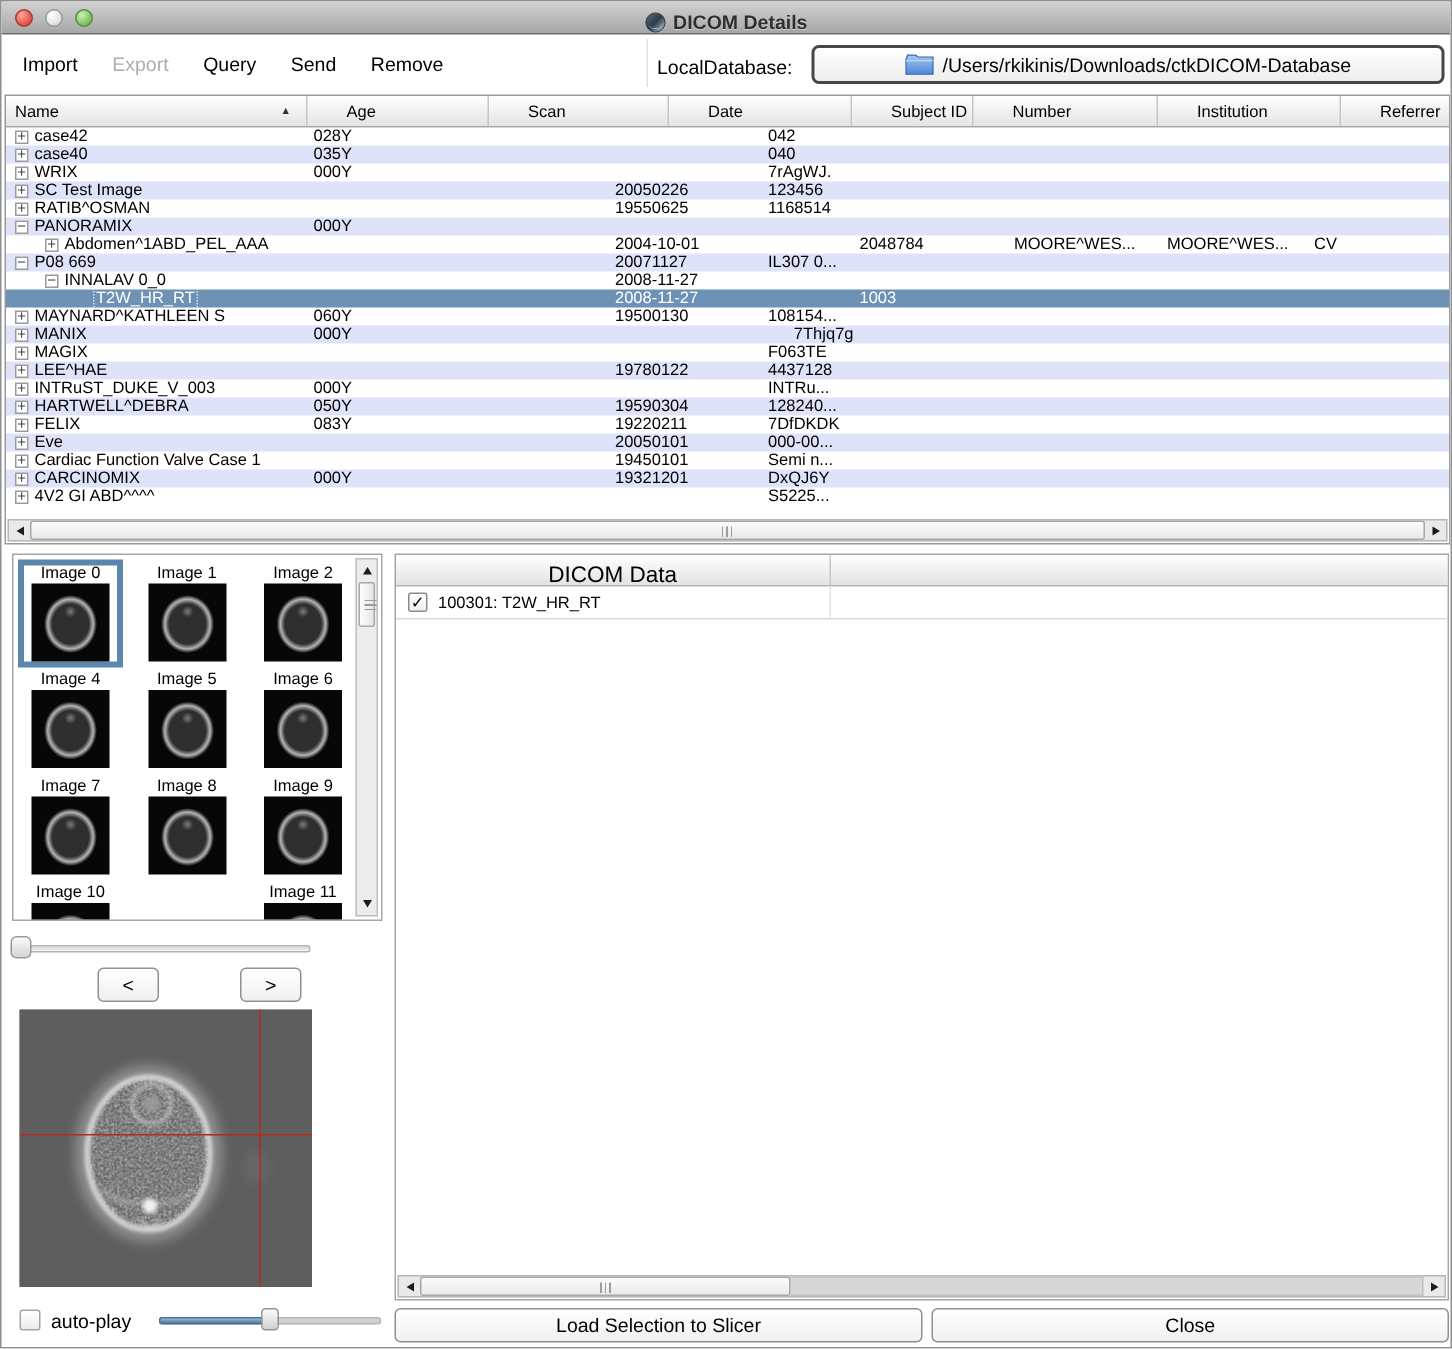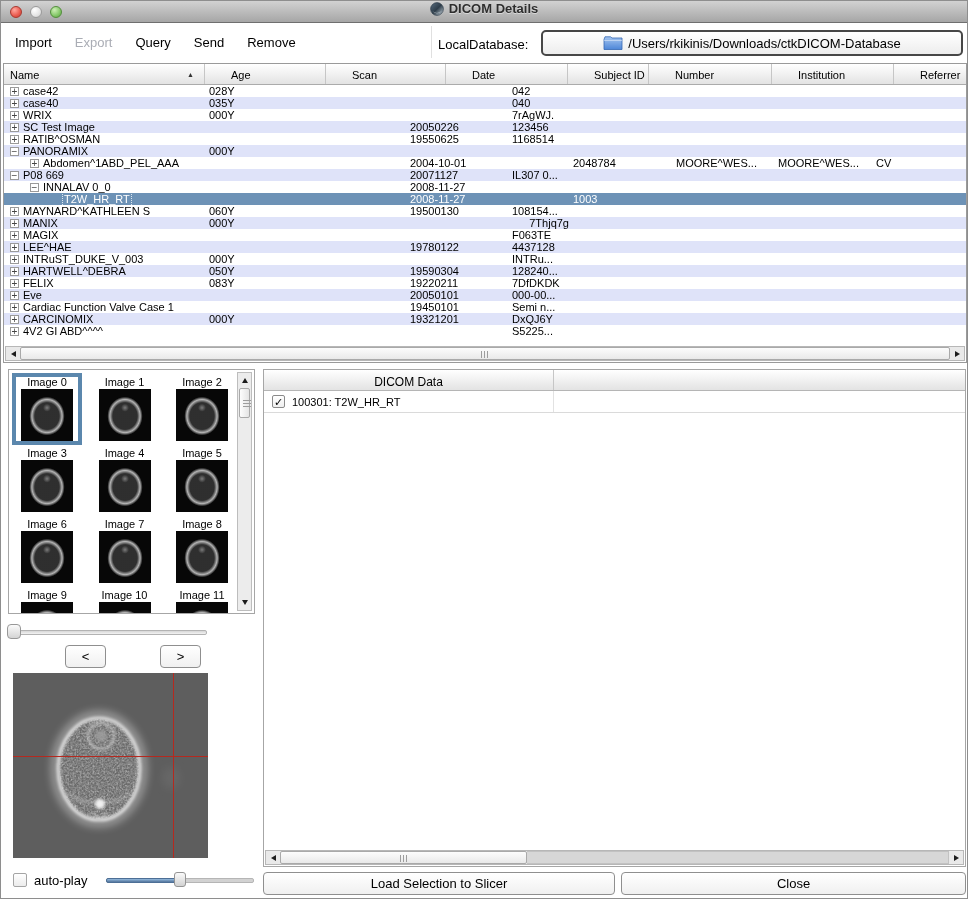--- a/index.html
+++ b/index.html
@@ -5,21 +5,21 @@
   * { margin:0; padding:0; box-sizing:border-box; }
   html,body { background:#d8d8d8; }
   body { font-family:"Liberation Sans", sans-serif; color:#000; }
   .window { position:relative; width:968px; height:899px; background:#ffffff;
             border:1px solid #8e8e8e; overflow:hidden; }
 
   
   .titlebar { position:absolute; top:0; left:0; right:0; height:22px;
               background:linear-gradient(#d2d2d2,#a6a6a6);
               border-bottom:1px solid #6f6f6f;
-              display:flex; align-items:flex-start; justify-content:center; }
+              display:flex; align-items:flex-end; justify-content:center; }
   .traffic { position:absolute; left:9px; top:5px; display:flex; gap:8px; }
   .light { width:12px; height:12px; border-radius:50%; }
   .light.red   { background:radial-gradient(circle at 35% 30%, #ffa79e, #e95a4e 60%, #c04036); border:1px solid #a8382f; }
   .light.mid   { background:radial-gradient(circle at 35% 30%, #ffffff, #e4e4e4 60%, #c6c6c6); border:1px solid #9b9b9b; }
   .light.green { background:radial-gradient(circle at 35% 30%, #cdeeb6, #83c767 60%, #5a9e41); border:1px solid #538e3c; }
   .title-wrap { display:flex; align-items:center; gap:5px; font-size:13px; font-weight:bold;
                 color:#2e2e2e; text-shadow:0 1px 0 rgba(255,255,255,.45); }
 
   
   #toolbar-items { position:absolute; left:14px; top:34px; display:flex; gap:23px; font-size:13px; }
@@ -111,21 +111,21 @@
               border:1px solid #b5b5b5; border-radius:2px; }
   .ps-fill  { position:absolute; top:6px; left:0; height:5px; background:linear-gradient(#93bade,#54759c);
               border:1px solid #4d6f96; border-radius:2px 0 0 2px; }
   .ps-handle{ position:absolute; top:0; width:12px; height:15px;
               background:linear-gradient(#fafafa,#d2d2d2); border:1px solid #949494; border-radius:3px; }
 
   
   .dtable { position:absolute; left:262px; top:368px; width:703px; height:498px;
             border:1px solid #a6a6a6; background:#fff; }
   .dt-header { display:flex; height:21px; background:linear-gradient(#ffffff,#e3e3e3);
-               border-bottom:1px solid #b5b5b5; font-size:12px; }
+               border-bottom:1px solid #b5b5b5; font-size:15px; }
   .dt-h1 { width:290px; border-right:1px solid #c6c6c6; text-align:center; padding-top:5px; }
   .dt-h2 { flex:1; text-align:center; padding-top:5px; }
   .dt-row { display:flex; height:22px; border-bottom:1px solid #dadada; font-size:11px; align-items:stretch; }
   .dt-c1 { width:290px; border-right:1px solid #e2e2e2; display:flex; align-items:center; gap:7px; padding-left:8px; }
   .dt-c2 { flex:1; display:flex; align-items:center; padding-left:8px; }
   .checkbox { width:13px; height:13px; min-width:13px; border:1px solid #8a8a8a; border-radius:2px;
               background:linear-gradient(#ffffff,#efefef); font-size:11px; line-height:12px; text-align:center; }
   .dtable .hscroll { left:1px; right:1px; bottom:1px; }
 
   
@@ -507,24 +507,20 @@
         <div class="thumb selected">
           <div class="thumb-label">Image 0</div>
           <div class="thumb-img"></div>
         </div>
         <div class="thumb">
           <div class="thumb-label">Image 1</div>
           <div class="thumb-img"></div>
         </div>
         <div class="thumb">
           <div class="thumb-label">Image 2</div>
-          <div class="thumb-img"></div>
-        </div>
-        <div class="thumb">
-          <div class="thumb-label">Image 3</div>
           <div class="thumb-img"></div>
         </div>
         <div class="thumb">
           <div class="thumb-label">Image 4</div>
           <div class="thumb-img"></div>
         </div>
         <div class="thumb">
           <div class="thumb-label">Image 5</div>
           <div class="thumb-img"></div>
         </div>

